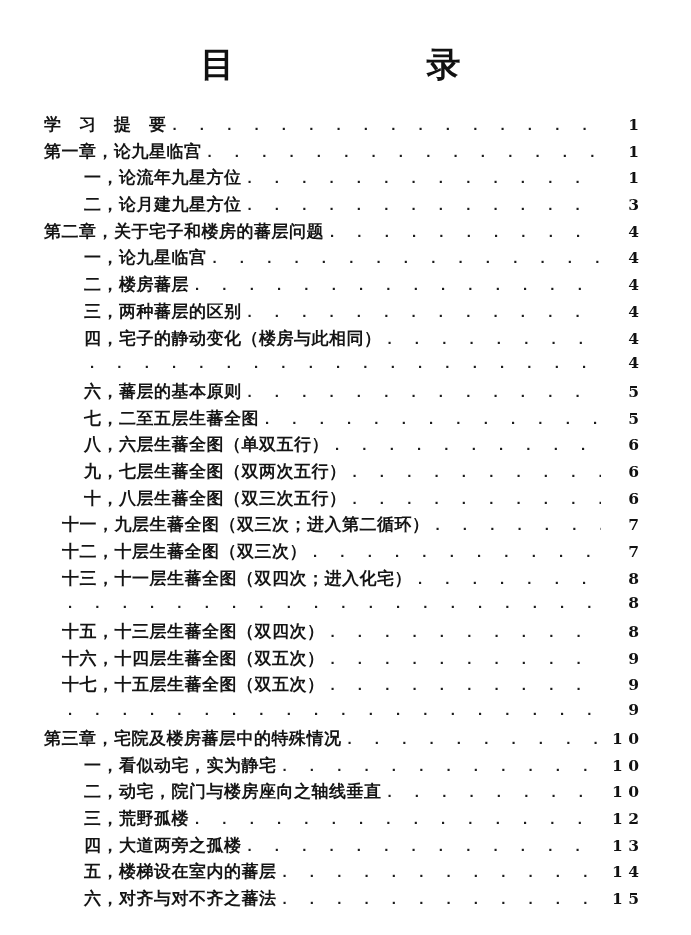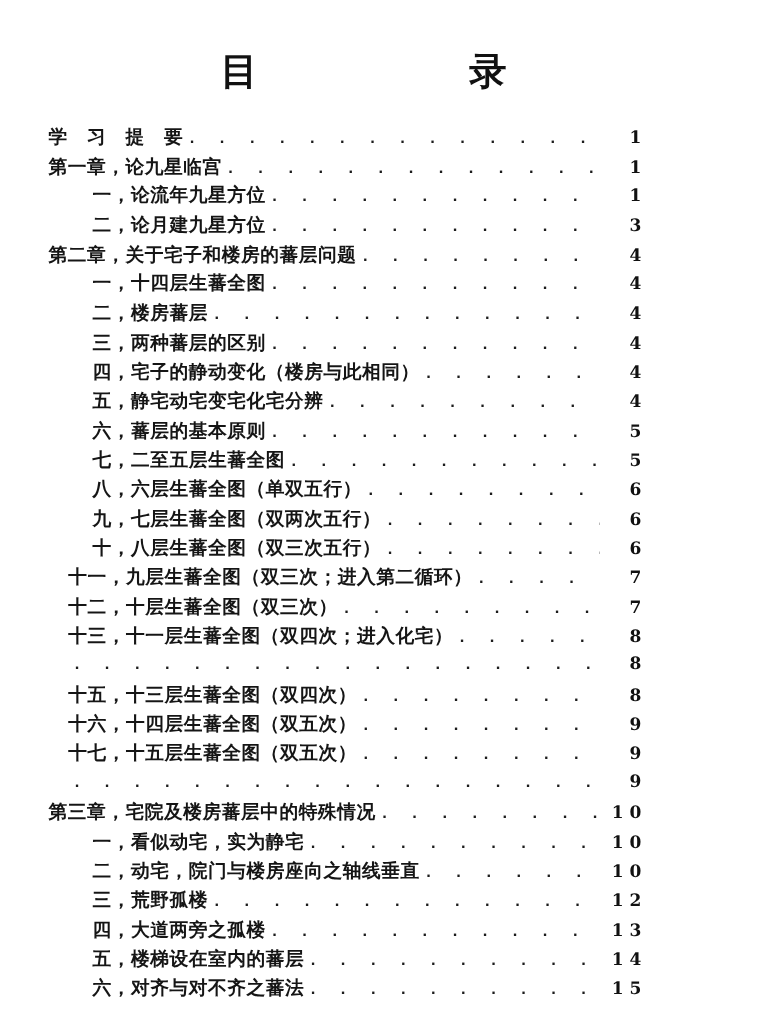--- a/index.html
+++ b/index.html
@@ -24,21 +24,21 @@
     padding-top: 42px;
     transform: translateX(-14px);
     font-size: 34px;
     font-weight: 700;
     letter-spacing: 2px;
     color: #111;
   }
   .toc {
     margin-top: 25px;
     padding-left: 44px;
-    padding-right: 108px;
+    padding-right: 52px;
   }
   .row {
     display: flex;
     align-items: baseline;
     height: 26.7px;
     font-size: 17px;
     font-weight: 700;
     white-space: nowrap;
   }
   .row.chapter { padding-left: 0; }
@@ -97,41 +97,40 @@
         <span class="label">二，论月建九星方位</span>
         <span class="leader">. . . . . . . . . . . . . . . . . . . . . . . . . . . . . . . . . . . . . . . . . . . . . . . . . . . . . . . . . . . . </span>
         <span class="page-num">3</span>
       </div>
       <div class="row chapter">
         <span class="label">第二章，关于宅子和楼房的蕃层问题</span>
         <span class="leader">. . . . . . . . . . . . . . . . . . . . . . . . . . . . . . . . . . . . . . . . . . . . . . . . . . . . . . . . . . . . </span>
         <span class="page-num">4</span>
       </div>
       <div class="row item">
-        <span class="label">一，十四层生蕃全图</span>
+        <span class="label">一，论九星临宫</span>
         <span class="leader">. . . . . . . . . . . . . . . . . . . . . . . . . . . . . . . . . . . . . . . . . . . . . . . . . . . . . . . . . . . . </span>
         <span class="page-num">4</span>
       </div>
       <div class="row item">
         <span class="label">二，楼房蕃层</span>
         <span class="leader">. . . . . . . . . . . . . . . . . . . . . . . . . . . . . . . . . . . . . . . . . . . . . . . . . . . . . . . . . . . . </span>
         <span class="page-num">4</span>
       </div>
       <div class="row item">
         <span class="label">三，两种蕃层的区别</span>
         <span class="leader">. . . . . . . . . . . . . . . . . . . . . . . . . . . . . . . . . . . . . . . . . . . . . . . . . . . . . . . . . . . . </span>
         <span class="page-num">4</span>
       </div>
       <div class="row item">
         <span class="label">四，宅子的静动变化（楼房与此相同）</span>
         <span class="leader">. . . . . . . . . . . . . . . . . . . . . . . . . . . . . . . . . . . . . . . . . . . . . . . . . . . . . . . . . . . . </span>
         <span class="page-num">4</span>
       </div>
       <div class="row item">
-        <span class="label">五，静宅动宅变宅化宅分辨</span>
         <span class="leader">. . . . . . . . . . . . . . . . . . . . . . . . . . . . . . . . . . . . . . . . . . . . . . . . . . . . . . . . . . . . </span>
         <span class="page-num">4</span>
       </div>
       <div class="row item">
         <span class="label">六，蕃层的基本原则</span>
         <span class="leader">. . . . . . . . . . . . . . . . . . . . . . . . . . . . . . . . . . . . . . . . . . . . . . . . . . . . . . . . . . . . </span>
         <span class="page-num">5</span>
       </div>
       <div class="row item">
         <span class="label">七，二至五层生蕃全图</span>

